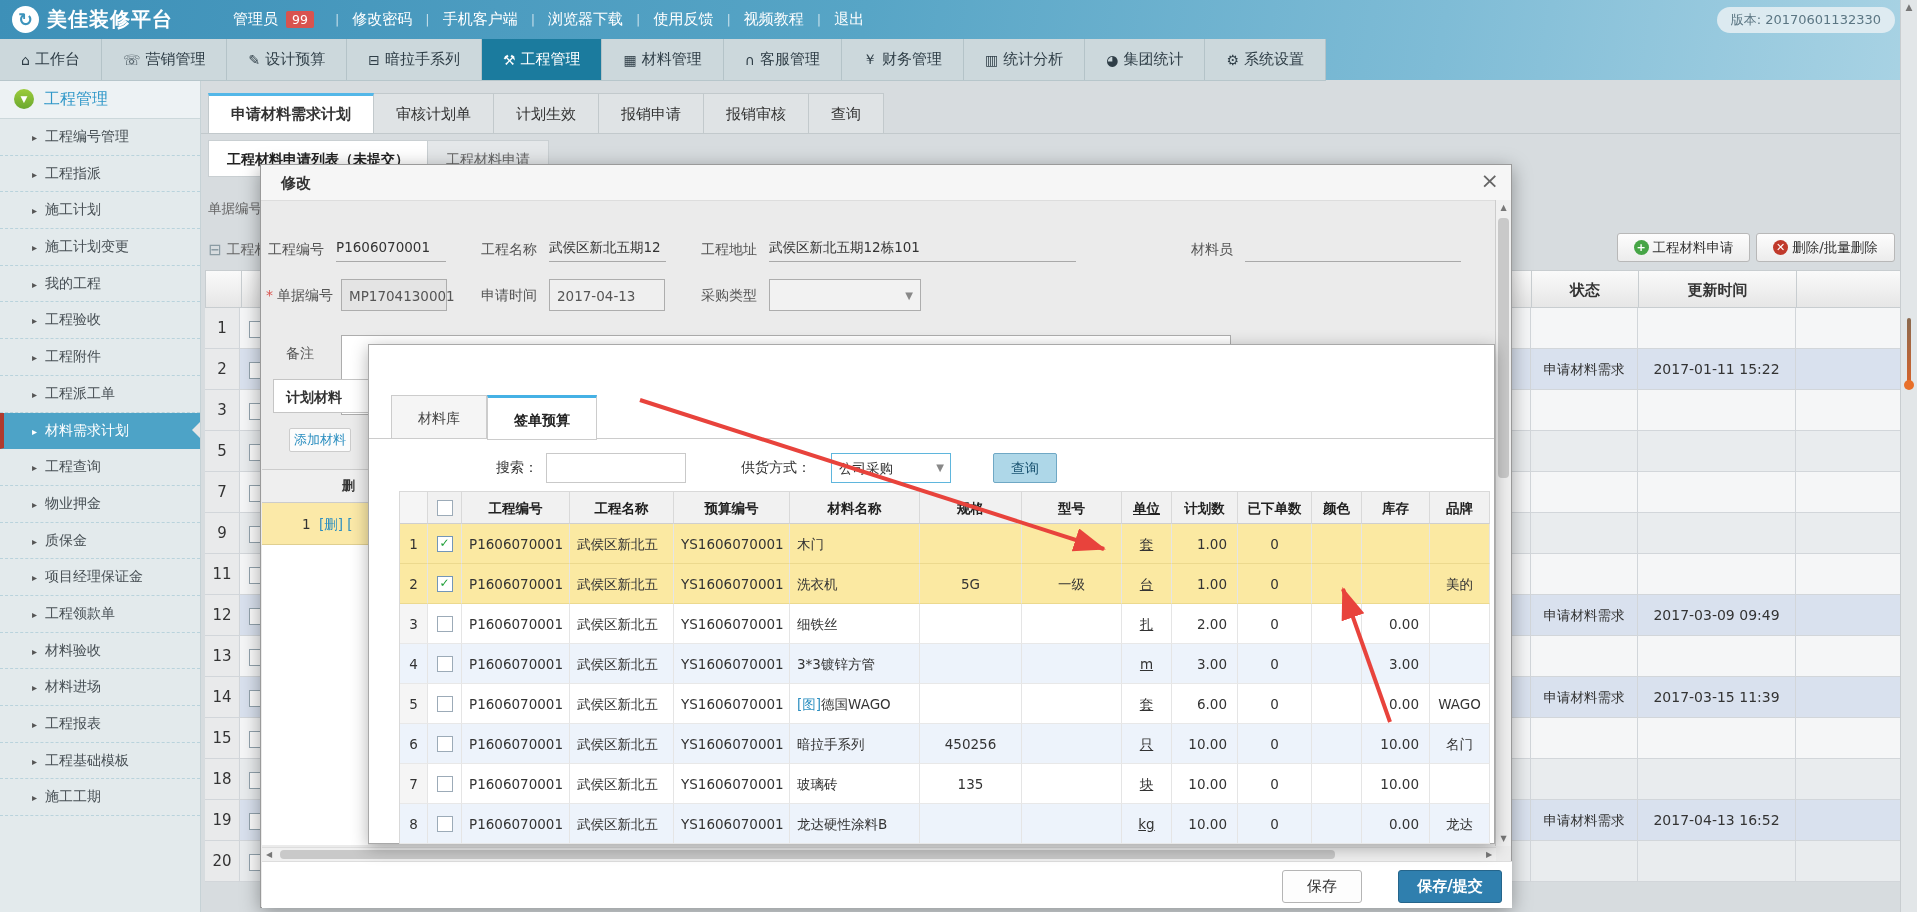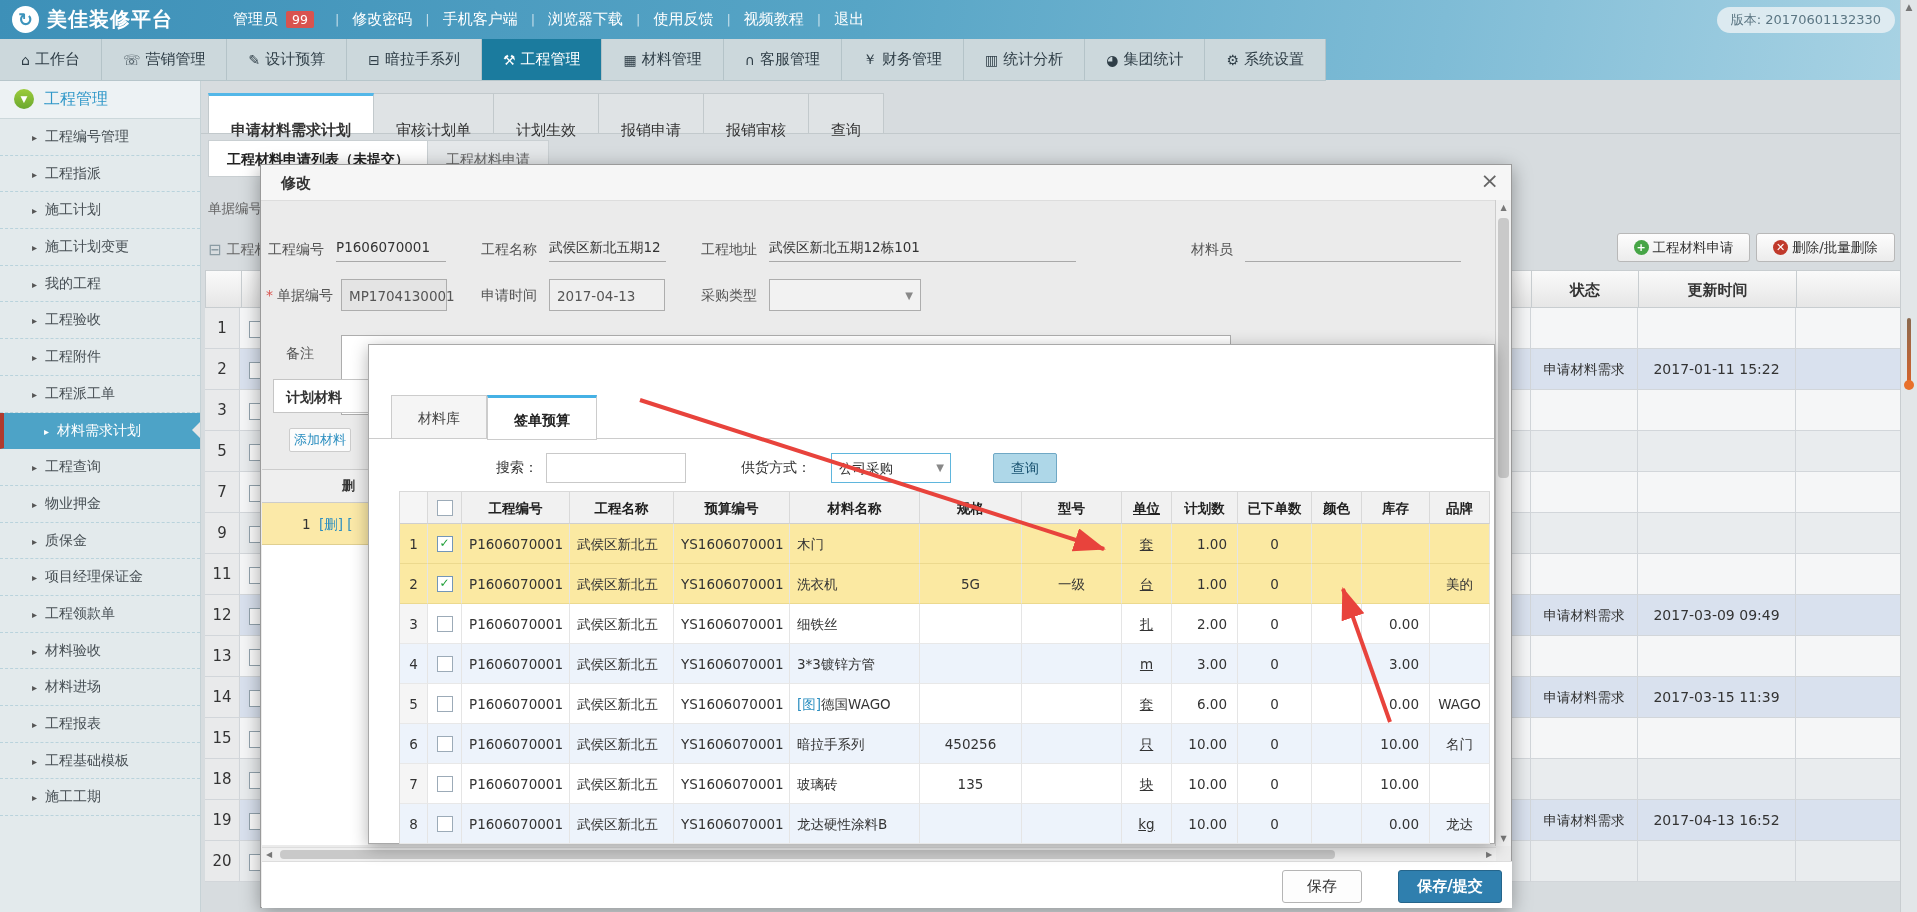--- a/index.html
+++ b/index.html
@@ -28,27 +28,27 @@
   
   .sidebar{position:absolute;left:0;top:80px;width:200px;bottom:0;background:#e3eaec;z-index:2;
            border-right:1px solid #c6d2d6;}
   .sb-head{height:38px;display:flex;align-items:center;border-bottom:1px solid #ccd8db;background:#edf2f4;}
   .sb-head-ic{width:20px;height:20px;border-radius:50%;margin-left:14px;text-align:center;line-height:20px;
               background:linear-gradient(#9ccc3c,#6aa82e);color:#fff;font-size:9px;}
   .sb-head-tx{color:#2f97c8;font-size:16px;margin-left:10px;}
   .sb-item{position:relative;height:35.7px;line-height:35.7px;padding-left:32px;font-size:14px;color:#474f54;
            border-bottom:1px dashed #b9d3dc;cursor:pointer;white-space:nowrap;}
   .sb-arrow{font-size:10px;color:#555;margin-right:8px;}
-  .sb-item.active{background:#4da3c7;color:#fff;border-left:4px solid #b03a2e;padding-left:40px;border-bottom:1px solid #4da3c7;}
+  .sb-item.active{background:#4da3c7;color:#fff;border-left:4px solid #b03a2e;padding-left:28px;border-bottom:1px solid #4da3c7;}
   .sb-item.active .sb-arrow{color:#fff;}
   .sb-item.active:after{content:"";position:absolute;right:0;top:50%;margin-top:-8px;width:0;height:0;
            border-top:8px solid transparent;border-bottom:8px solid transparent;border-right:8px solid #e6e6e6;}
   
   .main-tabs{position:absolute;left:208px;top:93px;height:41px;display:flex;z-index:1;}
-  .mtab{padding:16px 22px;line-height:41px;font-size:15px;color:#333;background:#dfe3e5;
+  .mtab{padding:0 22px;line-height:41px;font-size:15px;color:#333;background:#dfe3e5;
         border:1px solid #c2c9cc;border-left:none;cursor:pointer;white-space:nowrap;}
   .mtab:first-child{border-left:1px solid #c2c9cc;}
   .mtab.active{background:#fff;border-top:3px solid #53b7e8;line-height:37px;font-weight:bold;}
   .tabs-line{position:absolute;left:201px;right:17px;top:133px;border-bottom:1px solid #c2c9cc;z-index:0;}
   .subtabs{position:absolute;left:208px;top:140px;height:37px;display:flex;z-index:1;}
   .stab{padding:0 18px;line-height:37px;font-size:14px;color:#666;background:#e4e7e9;border:1px solid #c9cfd2;
         border-left:none;cursor:pointer;white-space:nowrap;}
   .stab:first-child{border-left:1px solid #c9cfd2;}
   .stab.active{background:#fff;color:#222;font-weight:bold;}
   .filter-label{position:absolute;left:208px;top:200px;font-size:13.5px;color:#666;z-index:1;}

